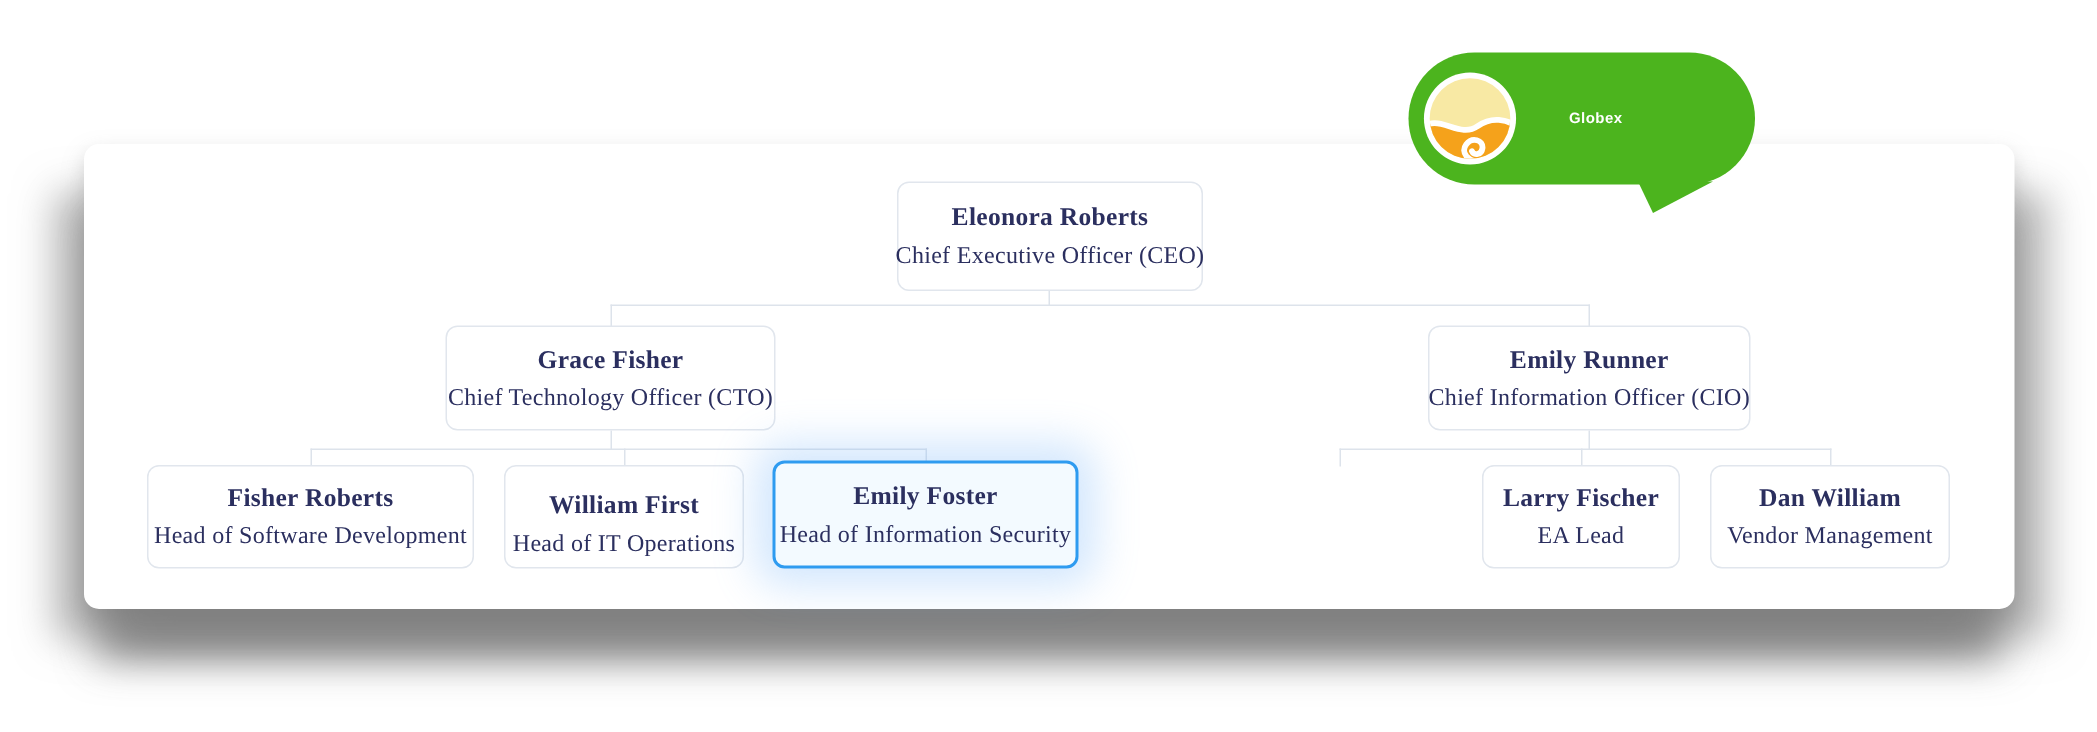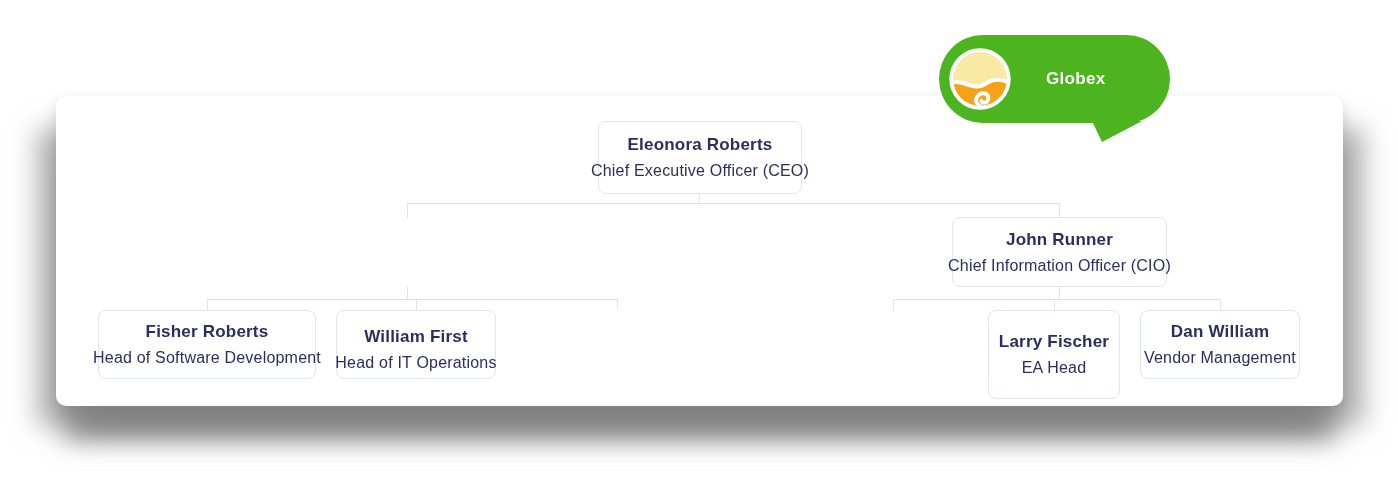--- a/index.html
+++ b/index.html
@@ -47,32 +47,32 @@
   .c11{left:893px; top:299px; width:328px; height:1px;}
   .c12{left:893px; top:299px; width:1px;   height:12px;}
   .c13{left:1054px;top:299px; width:1px;   height:12px;}
   .c14{left:1220px;top:299px; width:1px;   height:12px;}
 
   
   .node{
     position:absolute;z-index:3;background:#fff;
     border:1px solid var(--node-border);border-radius:8px;
     display:flex;flex-direction:column;justify-content:center;align-items:center;
-    gap:7px;padding:6px 10px;cursor:pointer;
+    gap:7px;padding:6px 10px;cursor:pointer;font-family:Liberation Serif, serif;
   }
   .node-name{font-size:17px;font-weight:700;color:var(--text-navy);letter-spacing:.2px;white-space:nowrap;}
   .node-title{font-size:16px;font-weight:400;color:var(--text-navy);letter-spacing:.2px;white-space:nowrap;}
   .pos-ceo     {left:598px; top:121px; width:204px; height:73px;}
   .pos-cto     {left:297px; top:217px; width:220px; height:70px;}
   .pos-cio     {left:952px; top:217px; width:215px; height:70px;}
   .pos-software{left:98px;  top:310px; width:218px; height:69px;}
   .pos-itops   {left:336px; top:310px; width:160px; height:69px;justify-content:flex-end;}
   .pos-infosec {left:515px; top:307px; width:204px; height:72px;}
   .pos-itgov   {left:818px; top:310px; width:150px; height:69px;}
-  .pos-ea      {left:988px; top:310px; width:132px; height:89px;}
+  .pos-ea      {left:988px; top:310px; width:132px; height:69px;}
   .pos-vendor  {left:1140px;top:310px; width:160px; height:69px;}
   .node.selected{
     border:2px solid var(--highlight-blue);
     background:var(--highlight-bg);
     box-shadow:0 0 28px 12px rgba(110,175,250,0.30);
   }
 
   
   .badge{
     position:absolute;left:939px;top:35px;width:231px;height:88px;z-index:5;
@@ -81,21 +81,21 @@
   }
   .badge-tail{
     position:absolute;right:28px;bottom:-19px;width:0;height:0;
     border-top:21px solid var(--brand-green);
     border-left:10px solid transparent;
     border-right:40px solid transparent;
   }
   .badge-logo{width:64px;height:64px;margin-left:9px;display:block;flex:0 0 auto;}
   .badge-logo svg{width:100%;height:100%;display:block;}
   .badge-label{
-    color:#ffffff;font-size:17px;font-weight:700;letter-spacing:.3px;
+    color:#ffffff;font-size:10px;font-weight:700;letter-spacing:.3px;
     margin-left:34px;
   }
 </style>
 </head>
 <body>
 
 <div class="stage">
 
   <div class="card"></div>
 
@@ -112,41 +112,49 @@
   <div class="conn c11"></div>
   <div class="conn c12"></div>
   <div class="conn c13"></div>
   <div class="conn c14"></div>
 
   <div class="node pos-ceo">
     <div class="node-name">Eleonora Roberts</div>
     <div class="node-title">Chief Executive Officer (CEO)</div>
   </div>
 
+  <div class="node pos-cto">
+    <div class="node-name">Grace Fisher</div>
+    <div class="node-title">Chief Technology Officer (CTO)</div>
+  </div>
 
   <div class="node pos-cio">
-    <div class="node-name">John Runner</div>
+    <div class="node-name">Emily Runner</div>
     <div class="node-title">Chief Information Officer (CIO)</div>
   </div>
 
   <div class="node pos-software">
     <div class="node-name">Fisher Roberts</div>
     <div class="node-title">Head of Software Development</div>
   </div>
 
   <div class="node pos-itops">
     <div class="node-name">William First</div>
     <div class="node-title">Head of IT Operations</div>
   </div>
 
+  <div class="node pos-infosec selected">
+    <div class="node-name">Emily Foster</div>
+    <div class="node-title">Head of Information Security</div>
+  </div>
 
 
   <div class="node pos-ea">
     <div class="node-name">Larry Fischer</div>
-    <div class="node-title">EA Head</div>
+    <div class="node-title">EA Lead</div>
   </div>
 
   <div class="node pos-vendor">
     <div class="node-name">Dan William</div>
     <div class="node-title">Vendor Management</div>
   </div>
 
   <div class="badge">
     <span class="badge-logo">
       <svg viewBox="0 0 100 100">

